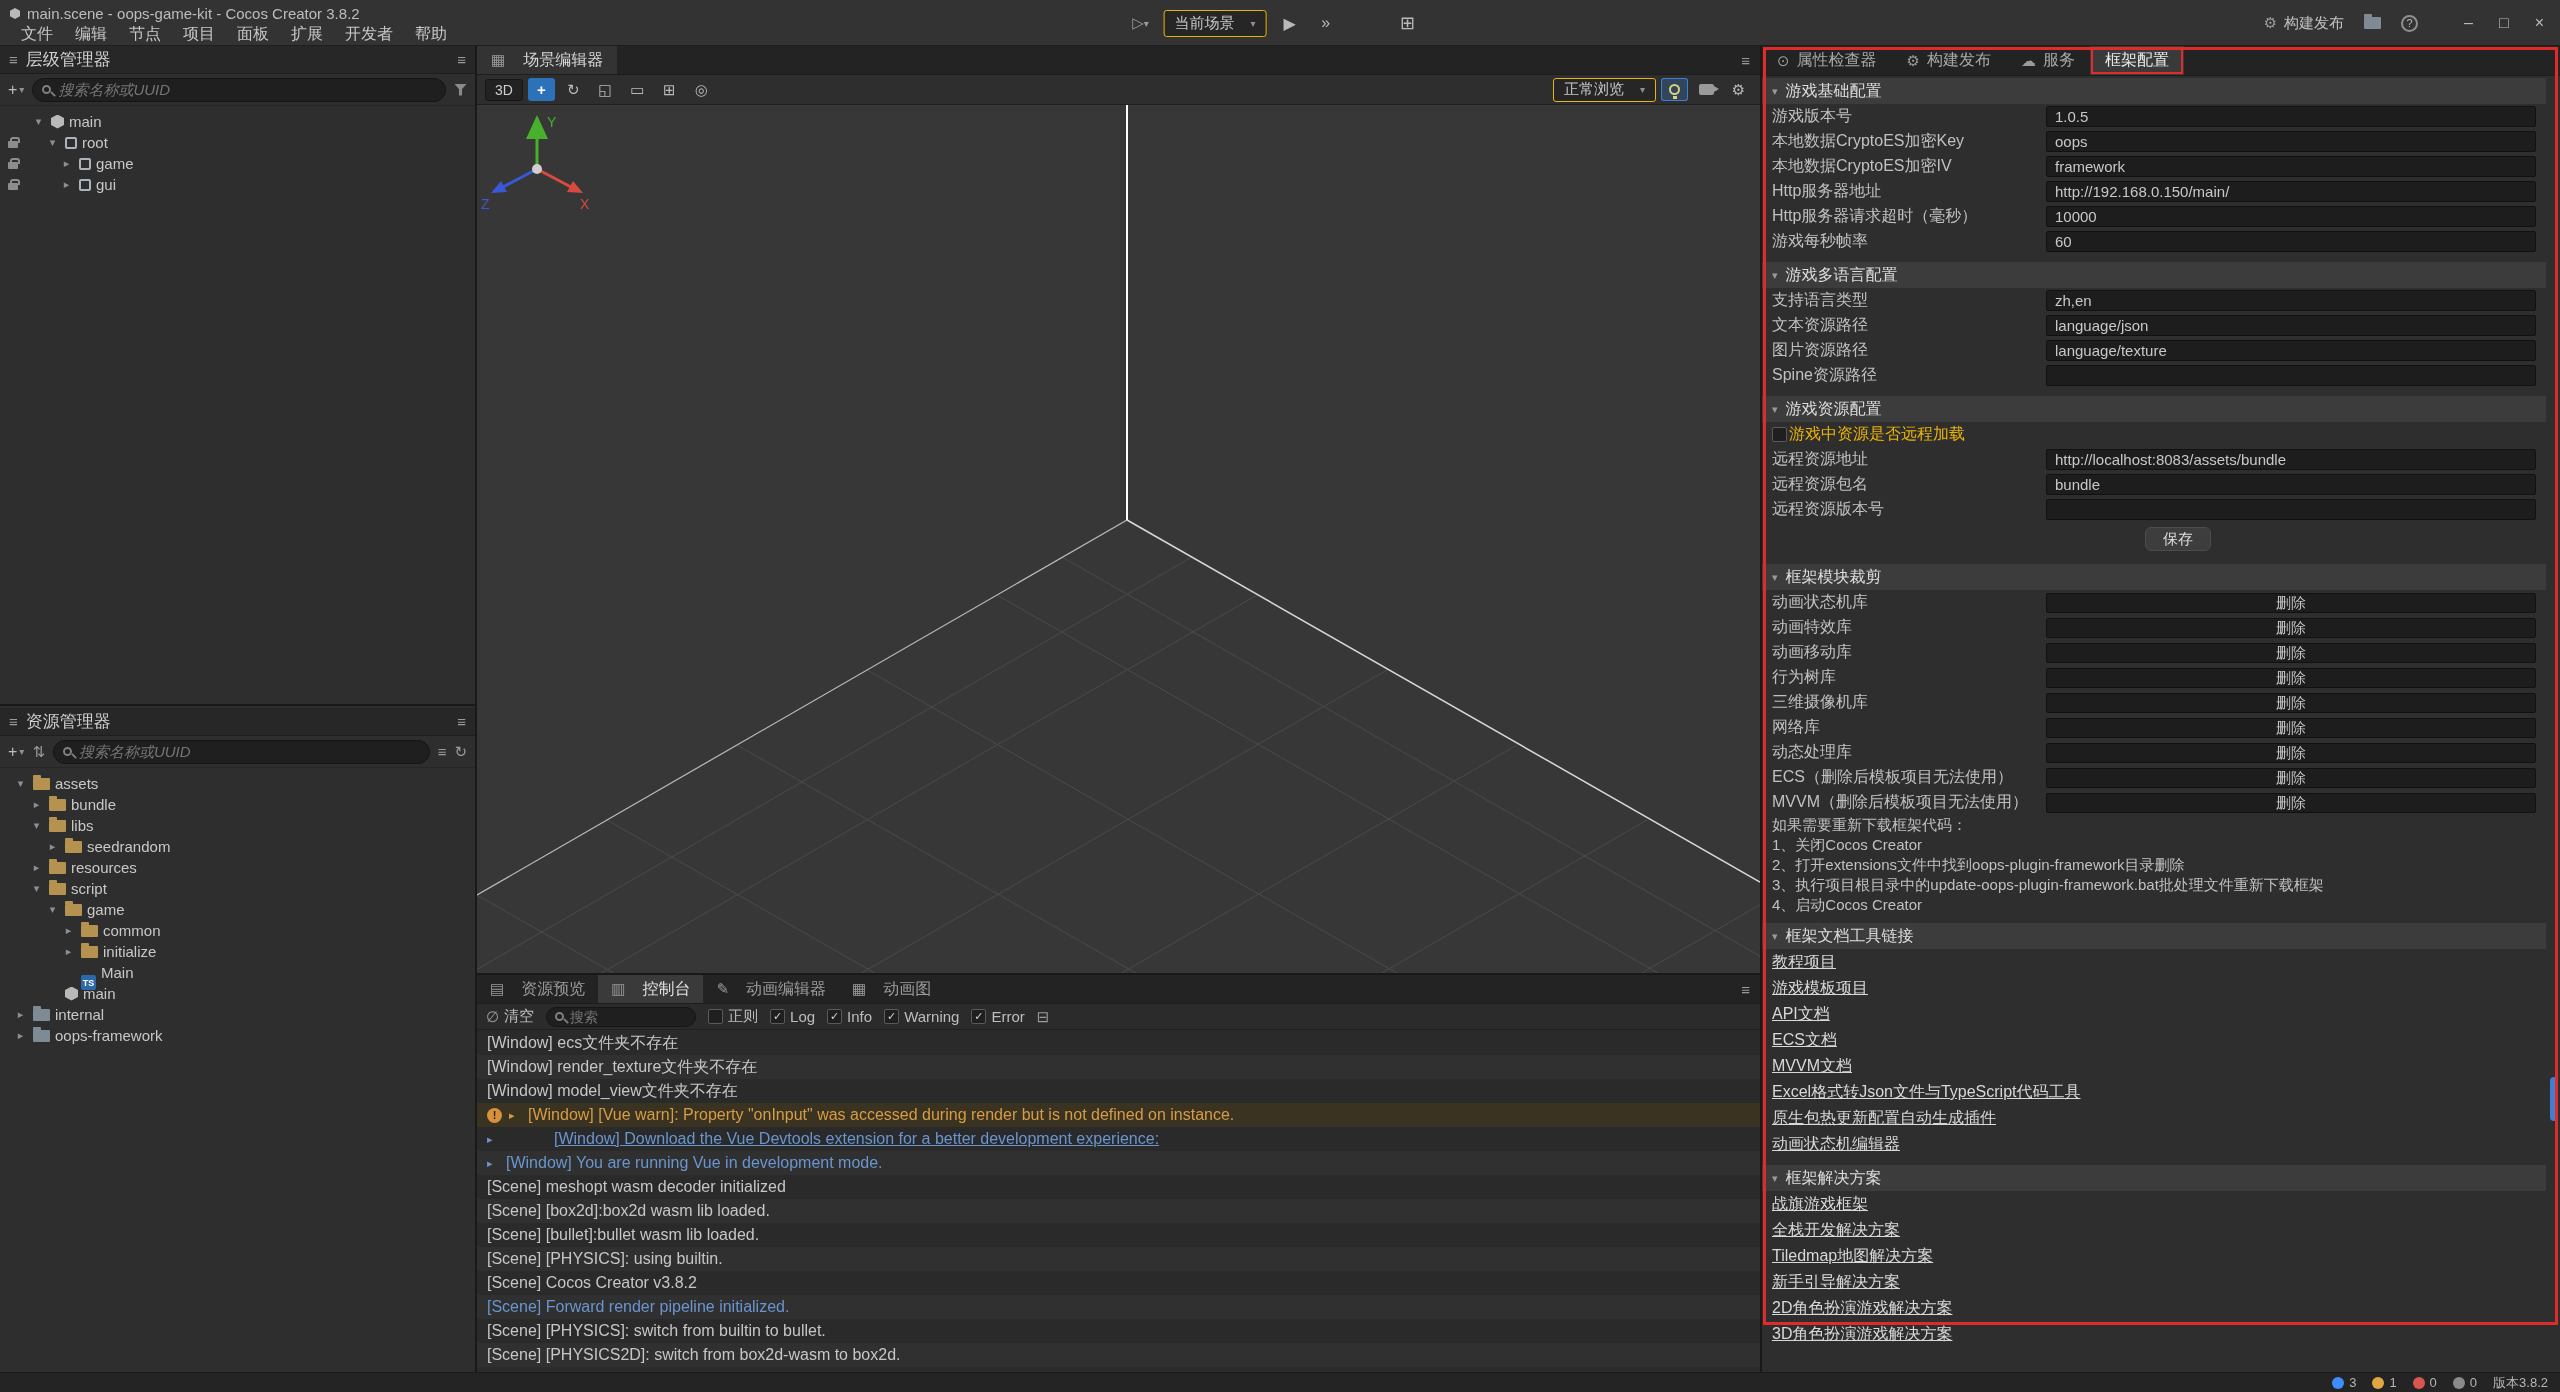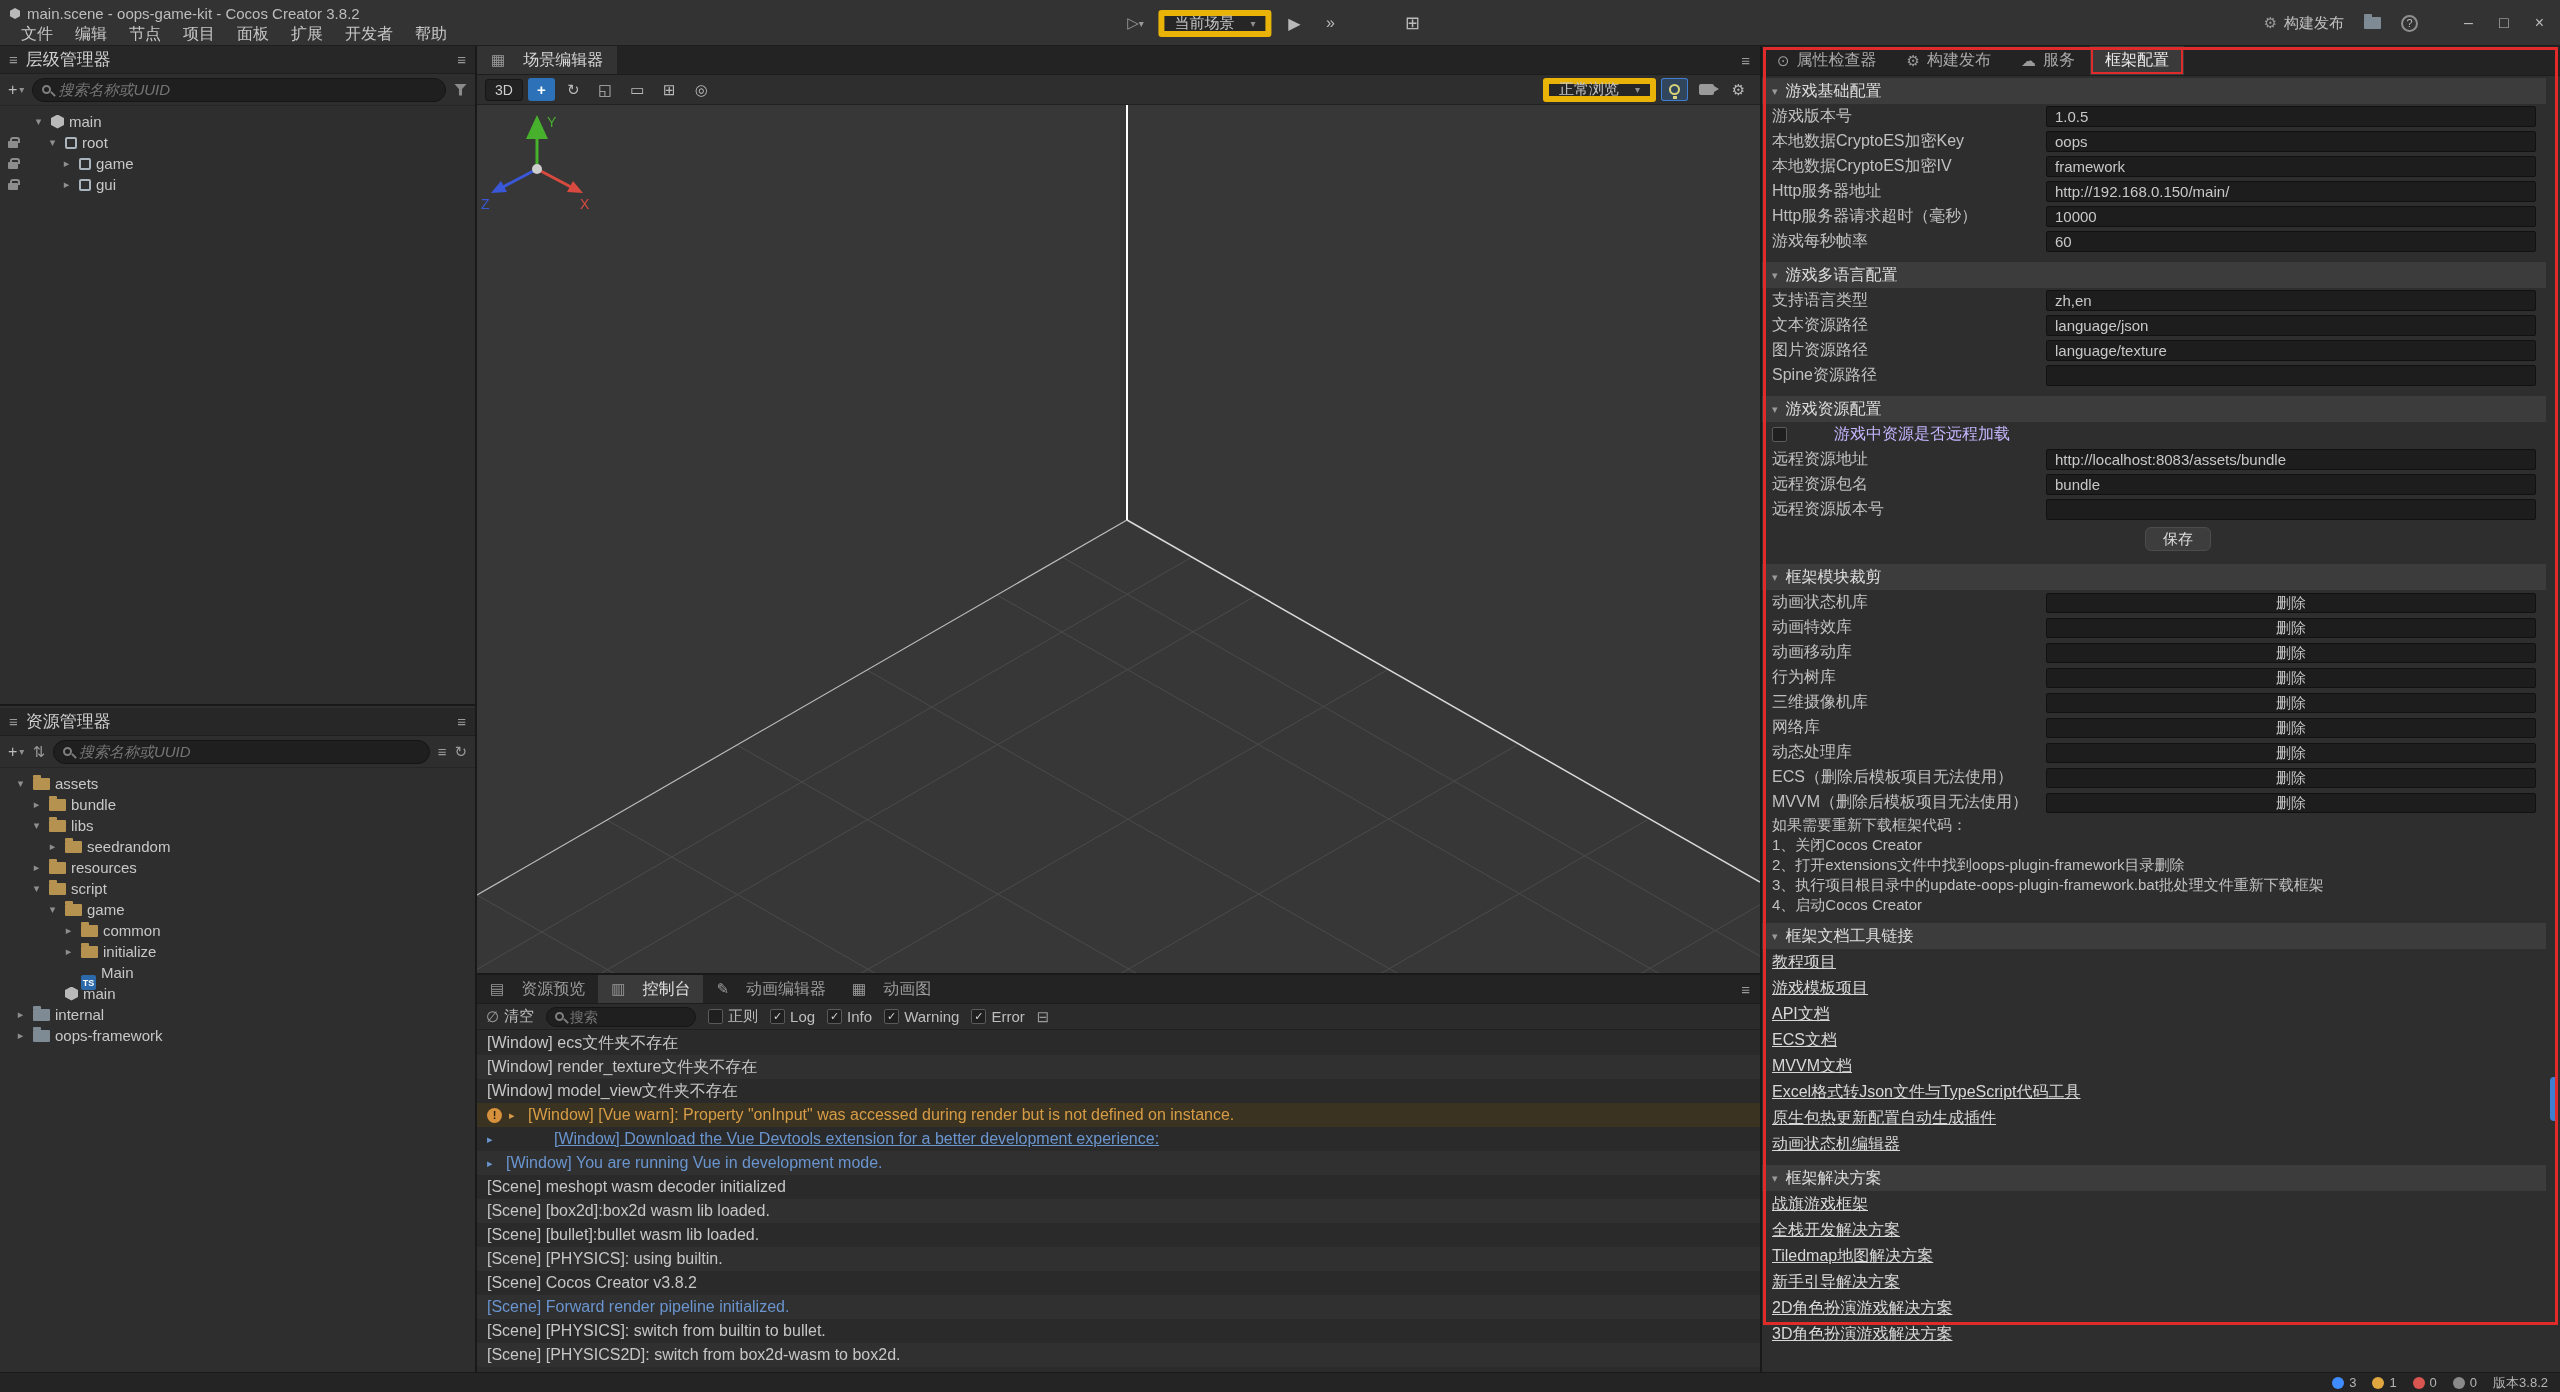--- a/index.html
+++ b/index.html
@@ -7,21 +7,21 @@
   body { background:#1c1c1c; font-family:"Liberation Sans","DejaVu Sans",sans-serif; color:#c3c3c3; }
   .app { position:relative; width:2560px; height:1392px; }
 
   
   .titlebar { position:absolute; left:0; top:0; width:2560px; height:46px; background:#333333; border-bottom:1px solid #1e1e1e; }
   .tb-left { position:absolute; left:0; top:0; height:46px; display:flex; flex-direction:column; justify-content:space-between; padding:5px 0 3px 10px; }
   .title-row { display:flex; align-items:center; gap:7px; font-size:15px; color:#bdbdbd; }
   .menus { display:flex; }
   .menu-item { padding:0 11px; font-size:16px; color:#c6c6c6; line-height:19px; cursor:default; }
   .tb-center { position:absolute; left:50%; top:0; transform:translateX(-52%); height:46px; display:flex; align-items:center; gap:10px; }
-  .tool-select { display:flex; align-items:center; gap:16px; background:#262626; border:6px solid #eab308; border-radius:3px; height:27px; padding:0 10px; font-size:15px; color:#c6c6c6; }
+  .tool-select { display:flex; align-items:center; gap:16px; background:#262626; border:1px solid #eab308; border-radius:3px; height:27px; padding:0 10px; font-size:15px; color:#c6c6c6; }
   .ibtn { display:flex; align-items:center; justify-content:center; min-width:26px; height:27px; color:#b9b9b9; font-size:16px; border-radius:3px; }
   .tb-right { position:absolute; right:0; top:0; height:46px; display:flex; align-items:center; gap:20px; padding-right:16px; font-size:15px; color:#c0c0c0; }
   .win-btns { display:flex; gap:26px; margin-left:26px; font-size:16px; color:#bdbdbd; }
 
   
   .phead { height:28px; background:#272727; display:flex; align-items:center; gap:8px; padding:0 9px; border-bottom:1px solid #1e1e1e; font-size:17px; color:#d0d0d0; }
   .phead .sp { flex:1; }
   .ptoolbar { height:32px; display:flex; align-items:center; gap:8px; padding:0 8px; border-bottom:1px solid #262626; }
   .search { flex:1; height:24px; background:#1f1f1f; border:1px solid #151515; border-radius:12px; display:flex; align-items:center; gap:7px; padding:0 9px; }
   .search input { flex:1; background:transparent; border:0; outline:0; color:#9d9d9d; font-size:15px; font-style:italic; min-width:0; }
@@ -582,21 +582,21 @@
           <span class="ilabel">Spine资源路径</span>
           <input class="ival" value="" style="">
         </div>
 
       <div class="sec-head">
           <span class="tw">▾</span>
           <span>游戏资源配置</span>
         </div>
       <div class="irow">
           <span class="check"></span>
-          <span style="font-size:16px;color:#c4b5fd;margin-left:45px;">游戏中资源是否远程加载</span>
+          <span style="font-size:16px;color:#eab308;">游戏中资源是否远程加载</span>
         </div>
       <div class="irow">
           <span class="ilabel">远程资源地址</span>
           <input class="ival" value="http://localhost:8083/assets/bundle" style="">
         </div>
       <div class="irow">
           <span class="ilabel">远程资源包名</span>
           <input class="ival" value="bundle" style="">
         </div>
       <div class="irow">

